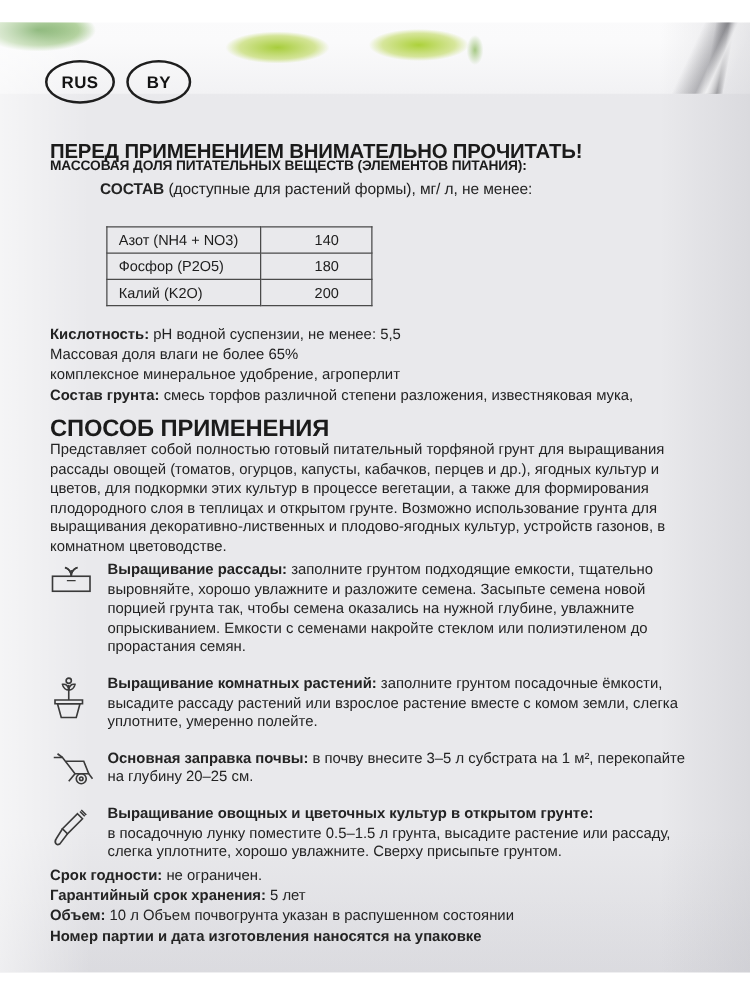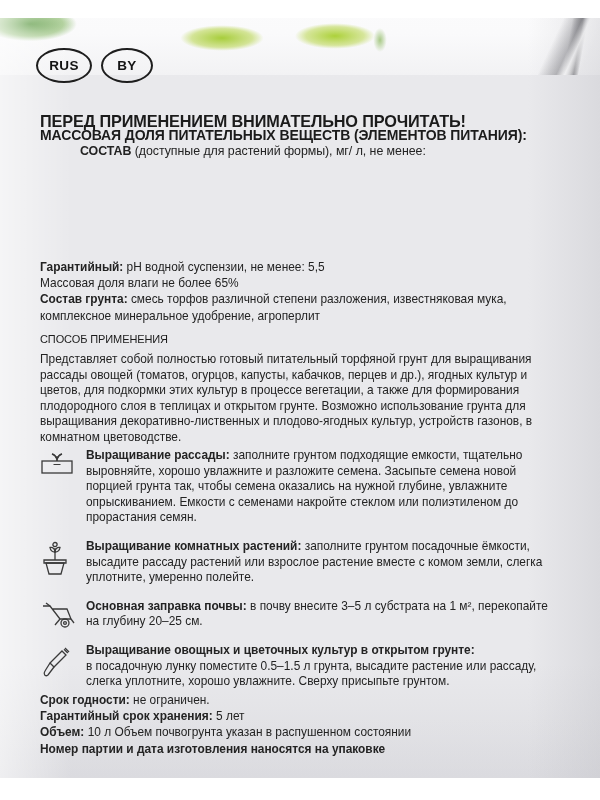--- a/index.html
+++ b/index.html
@@ -61,21 +61,21 @@
     font-size:13.5px;font-weight:bold;color:#141414;letter-spacing:.3px;
   }
   .badge.by{width:48px;}
 
   .h-main{
     position:absolute;left:40px;top:112px;width:530px;
     font-size:16.3px;font-weight:bold;color:#1b1b1b;letter-spacing:-.15px;
   }
   .h-sub1{
     position:absolute;left:40px;top:127px;width:530px;
-    font-size:14px;font-weight:bold;color:#1b1b1b;letter-spacing:-.1px;
+    font-size:11px;font-weight:bold;color:#1b1b1b;letter-spacing:-.1px;
   }
   .h-sub2{
     position:absolute;left:40px;top:144px;width:530px;
     font-size:12.4px;color:#232323;letter-spacing:-.05px;margin-left:40px;
   }
   .h-sub2 b{font-weight:bold;}
 
   
   .nutrient-table{
     position:absolute;left:85px;top:181px;width:213px;
@@ -86,21 +86,21 @@
     font-size:11.6px;color:#1d1d1d;
     padding:3px 0 3px 9px;height:14px;
   }
   .nutrient-table td.val{padding-left:0;padding-right:26px;text-align:right;width:62px;}
 
   .props{position:absolute;left:40px;top:259px;width:530px;font-size:11.9px;color:#232323;line-height:16.2px;}
   .props b{font-weight:bold;}
 
   .h-usage{
     position:absolute;left:40px;top:333px;
-    font-size:11px;font-weight:normal;color:#1b1b1b;letter-spacing:-.1px;
+    font-size:19px;font-weight:bold;color:#1b1b1b;letter-spacing:-.1px;
   }
   .intro{
     position:absolute;left:40px;top:352px;width:518px;
     font-size:11.9px;color:#232323;line-height:15.6px;
   }
 
   .steps{position:absolute;left:40px;top:448px;width:520px;}
   .step{position:relative;display:flex;margin-bottom:13px;}
   .step .ico{
     width:46px;min-width:46px;padding-top:2px;
@@ -135,26 +135,42 @@
         <span>BY</span>
       </div>
     </div>
 
     <div class="h-main">ПЕРЕД ПРИМЕНЕНИЕМ ВНИМАТЕЛЬНО ПРОЧИТАТЬ!</div>
     <div class="h-sub1">МАССОВАЯ ДОЛЯ ПИТАТЕЛЬНЫХ ВЕЩЕСТВ (ЭЛЕМЕНТОВ ПИТАНИЯ):</div>
     <div class="h-sub2">
       <b>СОСТАВ</b><span> (доступные для растений формы), мг/ л, не менее:</span>
     </div>
 
+    <table class="nutrient-table">
+      <tbody>
+        <tr>
+          <td>Азот (NH4 + NO3)</td>
+          <td class="val">140</td>
+        </tr>
+        <tr>
+          <td>Фосфор (P2O5)</td>
+          <td class="val">180</td>
+        </tr>
+        <tr>
+          <td>Калий (K2O)</td>
+          <td class="val">200</td>
+        </tr>
+      </tbody>
+    </table>
 
     <div class="props">
-      <div><b>Гарантийный:</b><span> pH водной суспензии, не менее: 5,5</span></div>
+      <div><b>Кислотность:</b><span> pH водной суспензии, не менее: 5,5</span></div>
       <div><span>Массовая доля влаги не более 65%</span></div>
+      <div><span>комплексное минеральное удобрение, агроперлит</span></div>
       <div><b>Состав грунта:</b><span> смесь торфов различной степени разложения, известняковая мука,</span></div>
-      <div><span>комплексное минеральное удобрение, агроперлит</span></div>
     </div>
 
     <div class="h-usage">СПОСОБ ПРИМЕНЕНИЯ</div>
     <div class="intro">Представляет собой полностью готовый питательный торфяной грунт для выращивания рассады овощей (томатов, огурцов, капусты, кабачков, перцев и др.), ягодных культур и цветов, для подкормки этих культур в процессе вегетации, а также для формирования плодородного слоя в теплицах и открытом грунте. Возможно использование грунта для выращивания декоративно-лиственных и плодово-ягодных культур, устройств газонов, в комнатном цветоводстве.</div>
 
     <div class="steps">
 
       <div class="step">
         <div class="ico">
           <svg width="34" height="26" viewBox="0 0 34 26" fill="none" stroke="#3a3a3a" stroke-width="1.3">

